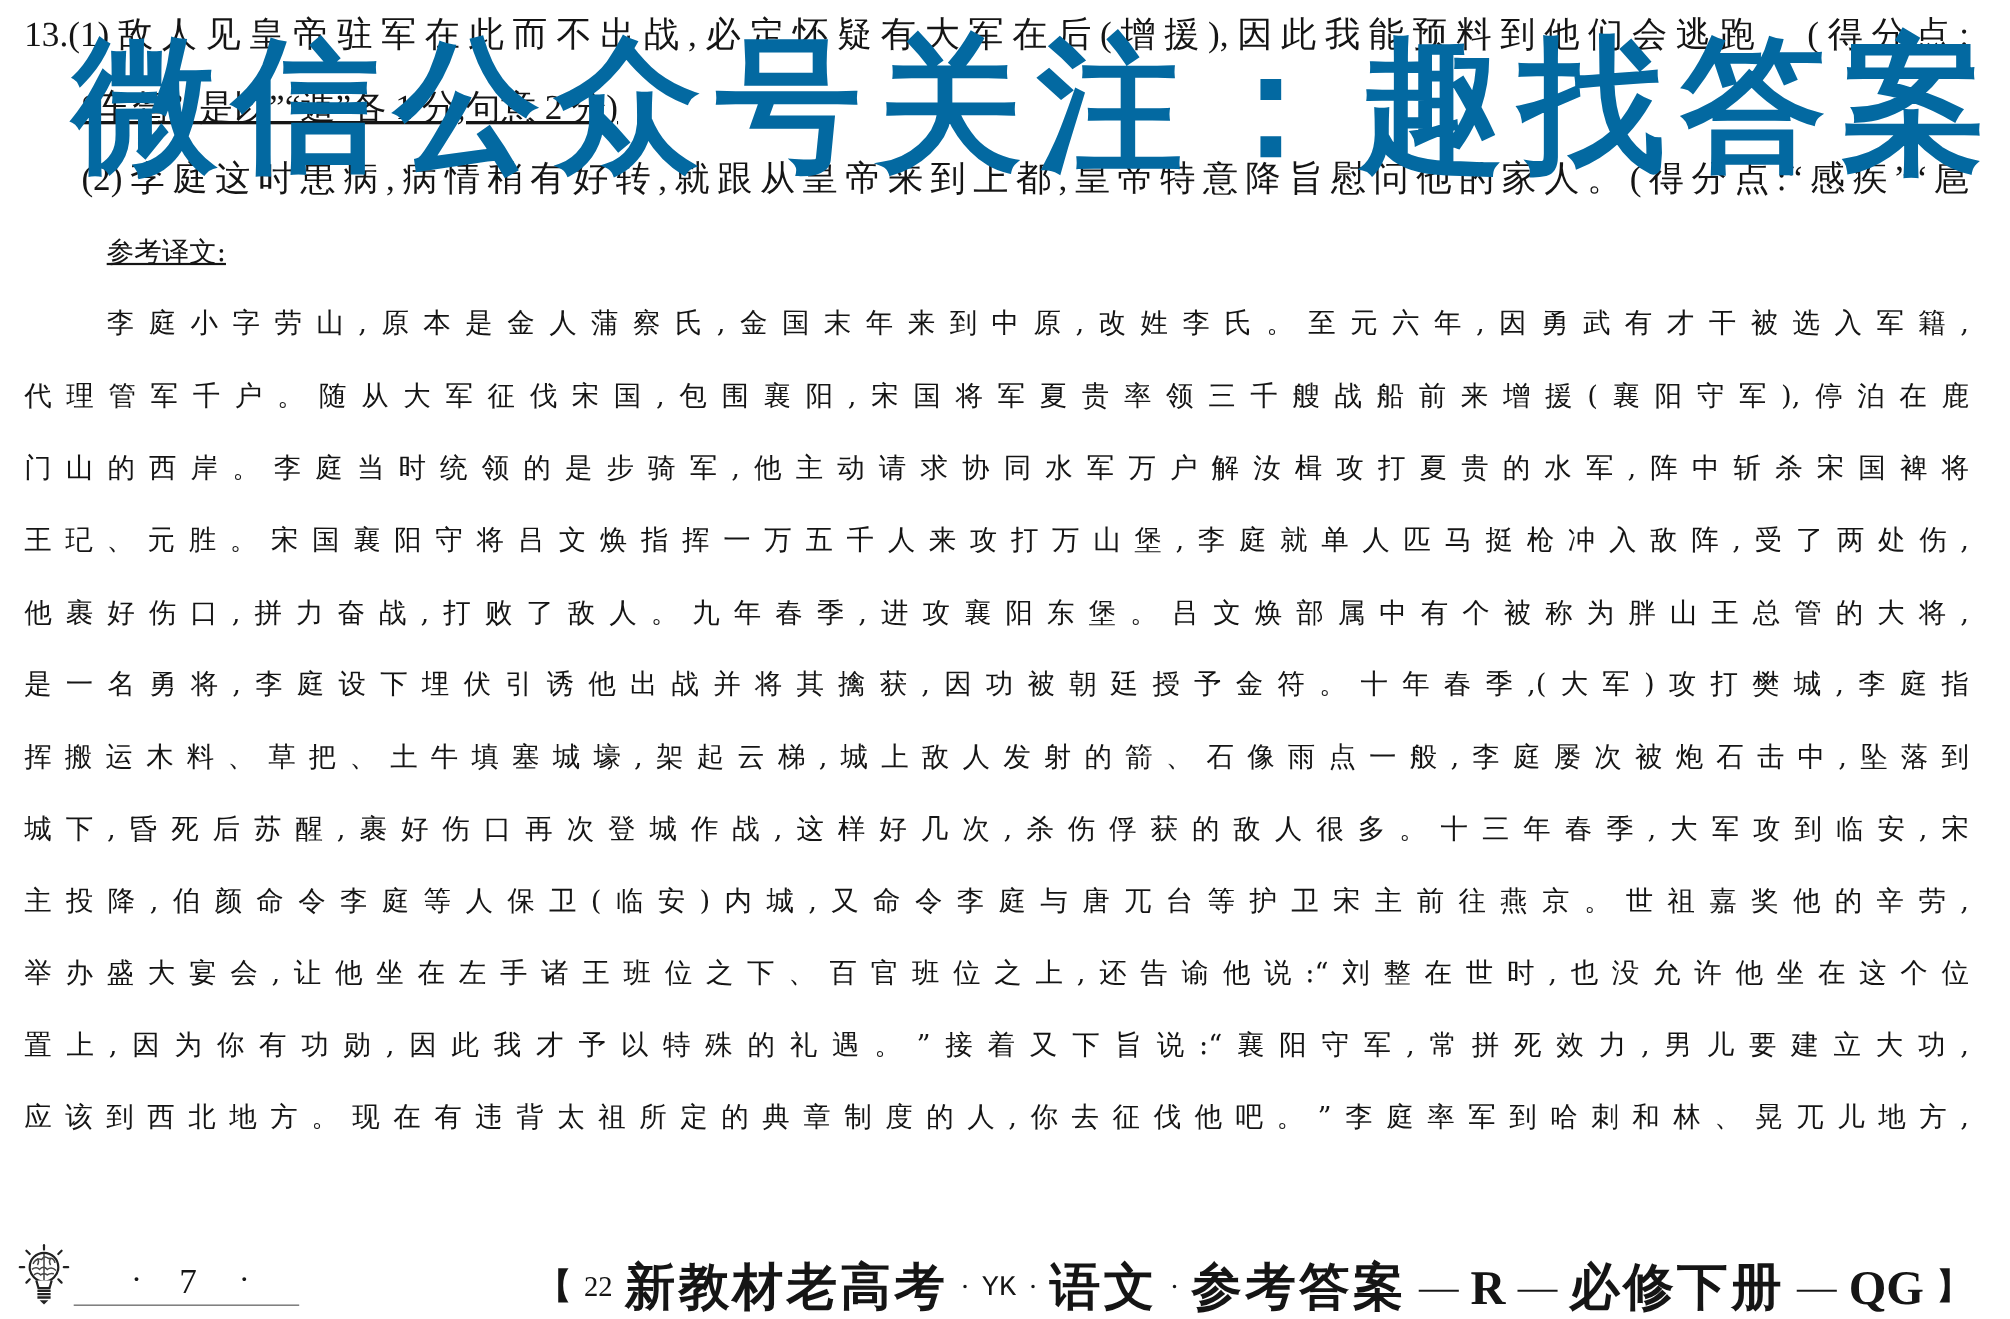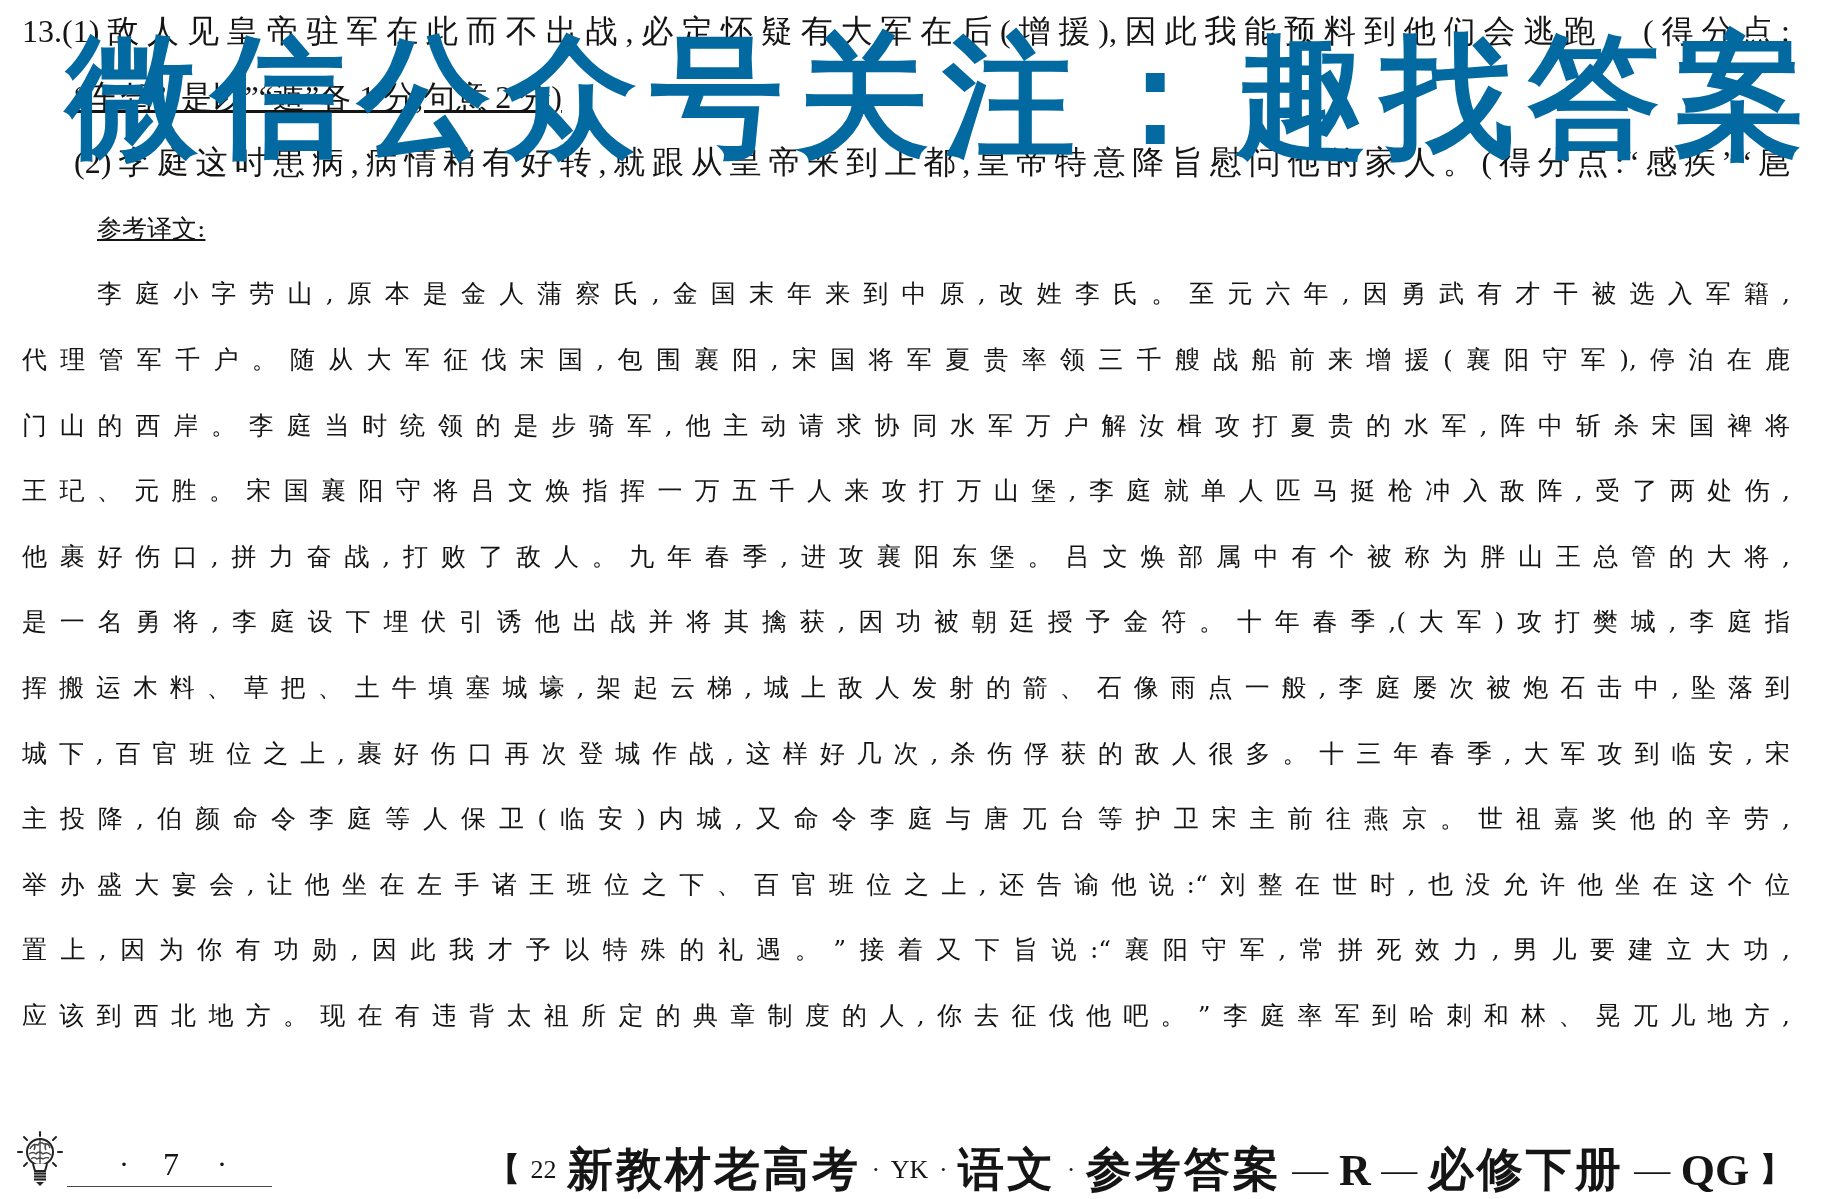--- a/index.html
+++ b/index.html
@@ -38,21 +38,21 @@
 
   .footer-series {
     position: absolute; left: 488px; top: 1140px; width: 1304px; height: 60px;
     display: flex; align-items: center; justify-content: space-between;
     white-space: nowrap;
   }
   .fs-bracket { font-family: "DejaVu Sans", sans-serif; font-weight: bold; font-size: 32px; }
   .fs-num { font-family: "Liberation Serif", serif; font-size: 26px; }
   .fs-big { font-family: "DejaVu Sans", sans-serif; font-weight: bold; font-size: 46px; letter-spacing: 3px; }
   .fs-dot { font-family: "Liberation Serif", serif; font-size: 26px; }
-  .fs-small { font-family: Liberation Serif, serif; font-size: 26px; text-align: right; }
+  .fs-small { font-family: Liberation Mono, monospace; font-size: 26px; text-align: right; }
   .fs-dash { font-family: "Liberation Serif", serif; font-size: 36px; }
   .fs-latin { font-family: "Liberation Serif", serif; font-weight: bold; font-size: 44px; }
 </style>
 </head>
 <body>
 
 <div class="watermark" style="color: #0369a1;">微信公众号关注：趣找答案</div>
 
 <div class="text-block">
   <div class="ln ans">13.(1)敌人见皇帝驻军在此而不出战,必定怀疑有大军在后(增援),因此我能预料到他们会逃跑。(得分点:</div>
@@ -61,21 +61,21 @@
 
   <div class="ln short indent-para">参考译文:</div>
 
   <div class="ln indent-para">李庭小字劳山,原本是金人蒲察氏,金国末年来到中原,改姓李氏。至元六年,因勇武有才干被选入军籍,</div>
   <div class="ln">代理管军千户。随从大军征伐宋国,包围襄阳,宋国将军夏贵率领三千艘战船前来增援(襄阳守军),停泊在鹿</div>
   <div class="ln">门山的西岸。李庭当时统领的是步骑军,他主动请求协同水军万户解汝楫攻打夏贵的水军,阵中斩杀宋国裨将</div>
   <div class="ln">王玘、元胜。宋国襄阳守将吕文焕指挥一万五千人来攻打万山堡,李庭就单人匹马挺枪冲入敌阵,受了两处伤,</div>
   <div class="ln">他裹好伤口,拼力奋战,打败了敌人。九年春季,进攻襄阳东堡。吕文焕部属中有个被称为胖山王总管的大将,</div>
   <div class="ln">是一名勇将,李庭设下埋伏引诱他出战并将其擒获,因功被朝廷授予金符。十年春季,(大军)攻打樊城,李庭指</div>
   <div class="ln">挥搬运木料、草把、土牛填塞城壕,架起云梯,城上敌人发射的箭、石像雨点一般,李庭屡次被炮石击中,坠落到</div>
-  <div class="ln">城下,百官班位之上,裹好伤口再次登城作战,这样好几次,杀伤俘获的敌人很多。十三年春季,大军攻到临安,宋</div>
+  <div class="ln">城下,昏死后苏醒,裹好伤口再次登城作战,这样好几次,杀伤俘获的敌人很多。十三年春季,大军攻到临安,宋</div>
   <div class="ln">主投降,伯颜命令李庭等人保卫(临安)内城,又命令李庭与唐兀台等护卫宋主前往燕京。世祖嘉奖他的辛劳,</div>
   <div class="ln">举办盛大宴会,让他坐在左手诸王班位之下、百官班位之上,还告谕他说:“刘整在世时,也没允许他坐在这个位</div>
   <div class="ln">置上,因为你有功勋,因此我才予以特殊的礼遇。”接着又下旨说:“襄阳守军,常拼死效力,男儿要建立大功,</div>
   <div class="ln">应该到西北地方。现在有违背太祖所定的典章制度的人,你去征伐他吧。”李庭率军到哈刺和林、晃兀儿地方,</div>
 </div>
 
 <div class="bulb">
   <svg width="48" height="58" viewBox="0 0 48 58" xmlns="http://www.w3.org/2000/svg">
     <g stroke="#222" stroke-width="2" stroke-linecap="round">
       <line x1="24" y1="1" x2="24" y2="5"></line>

